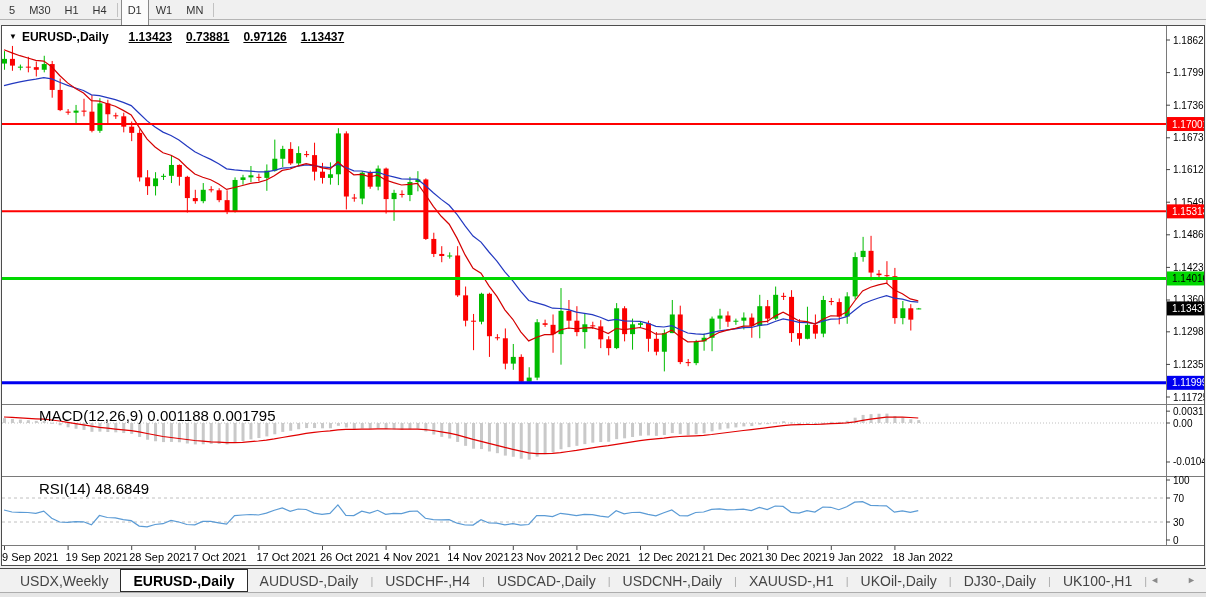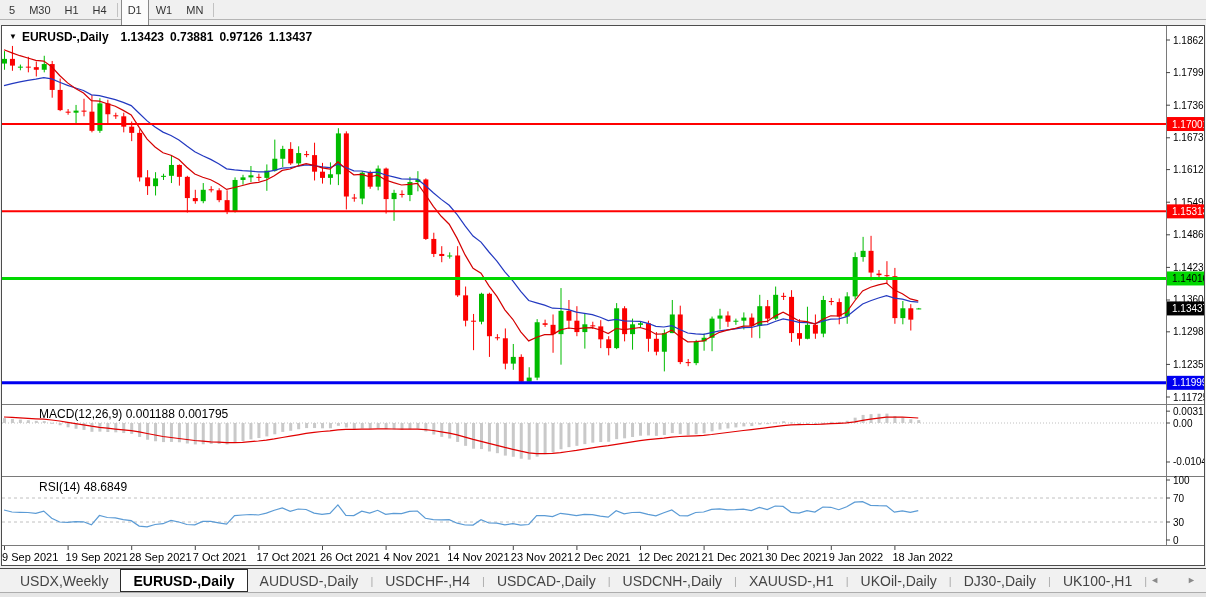--- a/index.html
+++ b/index.html
@@ -10,23 +10,23 @@
            border-bottom:1px solid #b5b5b5;display:flex;align-items:center;padding-left:2px;box-sizing:border-box;}
   .tf{font-size:11px;color:#333;padding:2px 7px;cursor:default;}
   .tf.active{background:#fcfcfc;border:1px solid #8a8a8a;padding:14px 6px;}
   .tsep{width:1px;height:14px;background:#c2c2c2;margin:0 3px;}
   
   .chartwin{position:absolute;top:25px;left:1px;width:1202px;height:539px;background:#ffffff;
             border:1px solid #4d4d4d;}
   #chart-svg{position:absolute;left:0;top:0;}
   .chart-title{position:absolute;left:7px;top:4px;font-size:12px;font-weight:bold;color:#000;white-space:nowrap;}
   .chart-title .dd{font-size:8px;vertical-align:2px;margin-right:5px;}
-  .chart-title .num{margin-left:6px;}
+  .chart-title .num{margin-left:14px;text-decoration:underline;}
   .chart-title .sym{margin-right:6px;}
-  .ind-label{position:absolute;left:5px;font-size:12px;color:#000;white-space:nowrap;padding-left:32px;}
+  .ind-label{position:absolute;left:5px;font-size:15px;color:#000;white-space:nowrap;padding-left:32px;}
   #macd-label{top:381px;}
   #rsi-label{top:454px;}
   
   .tabbar{position:absolute;top:568px;left:0;width:1206px;height:24px;background:#f1f1f1;
           border-top:1px solid #4a4a4a;display:flex;align-items:stretch;padding-left:8px;box-sizing:border-box;}
   .tab{display:flex;align-items:center;padding:0 12px;font-size:14px;color:#444;cursor:default;white-space:nowrap;}
   .tab.active{background:#fff;border:1px solid #2b2b2b;color:#000;font-weight:bold;}
   .tabsep{display:flex;align-items:center;color:#aaa;font-size:11px;}
   .tab-arrows{position:absolute;right:10px;top:568px;height:24px;display:flex;align-items:center;gap:28px;}
   .tab-arrows span{color:#8a8a8a;font-size:9px;cursor:default;}

